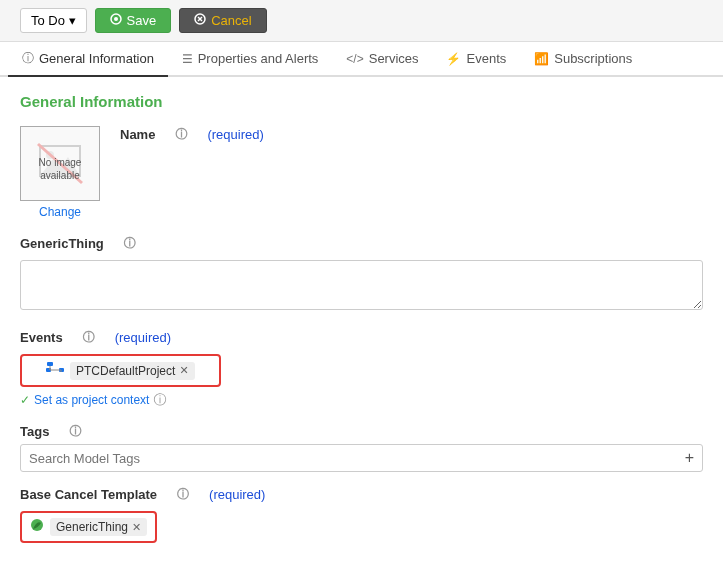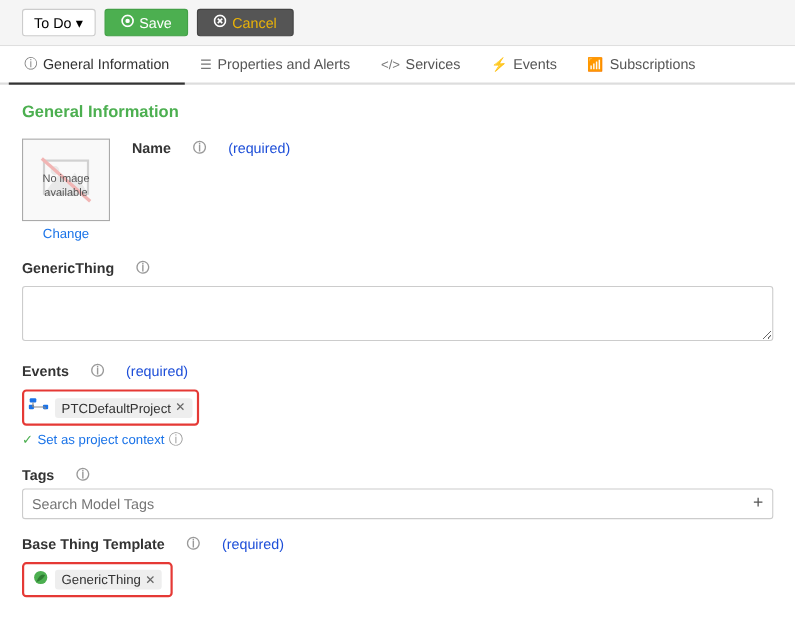--- a/index.html
+++ b/index.html
@@ -193,21 +193,21 @@
       margin-top: 4px;
     }
 
     
     .project-section {
       margin-bottom: 14px;
     }
     .project-field-highlighted {
       border: 2px solid #e53935;
       border-radius: 4px;
-      padding: 5px 4px;
+      padding: 5px 24px;
       display: inline-flex;
       align-items: center;
       gap: 6px;
       margin-top: 4px;
     }
     .tag-chip {
       display: inline-flex;
       align-items: center;
       gap: 4px;
       background: #eee;
@@ -391,21 +391,21 @@
       <span class="help-icon">ⓘ</span>
     </div>
     <div class="tags-input-wrapper">
       <input type="text" class="tags-input" placeholder="Search Model Tags" style="">
       <span class="add-icon">+</span>
     </div>
   </div>
 
   <div class="base-thing-section">
     <div class="field-label">
-      <span>Base Thing Template</span>
+      <span>Base Cancel Template</span>
       <span class="help-icon">ⓘ</span>
       <span class="required-text">(required)</span>
     </div>
     <div class="base-thing-highlighted">
       <span>
         <svg width="14" height="14" viewBox="0 0 14 14">
           <circle cx="7" cy="7" r="6" fill="#4caf50"></circle>
           <path d="M3,11 Q7,2 11,5 Q8,10 3,11Z" fill="#2e7d32"></path>
         </svg>
       </span>

